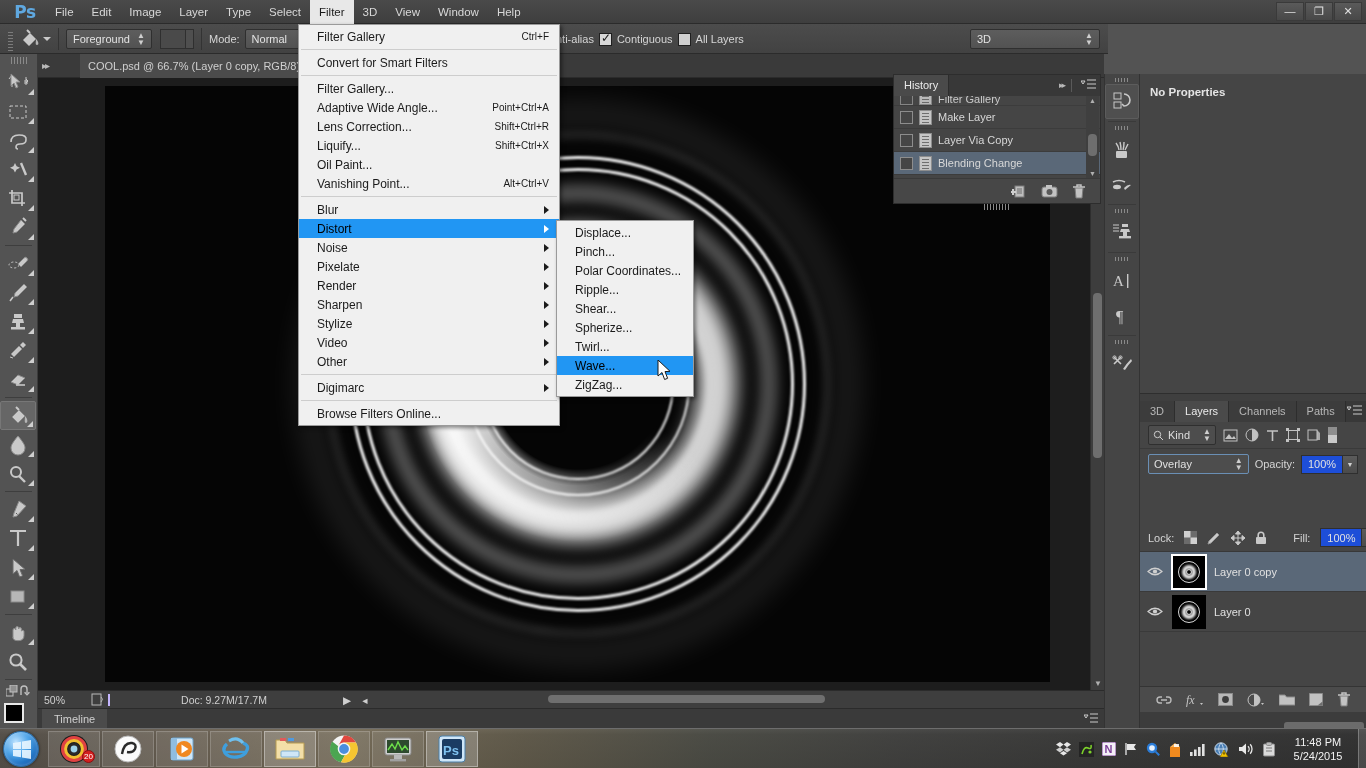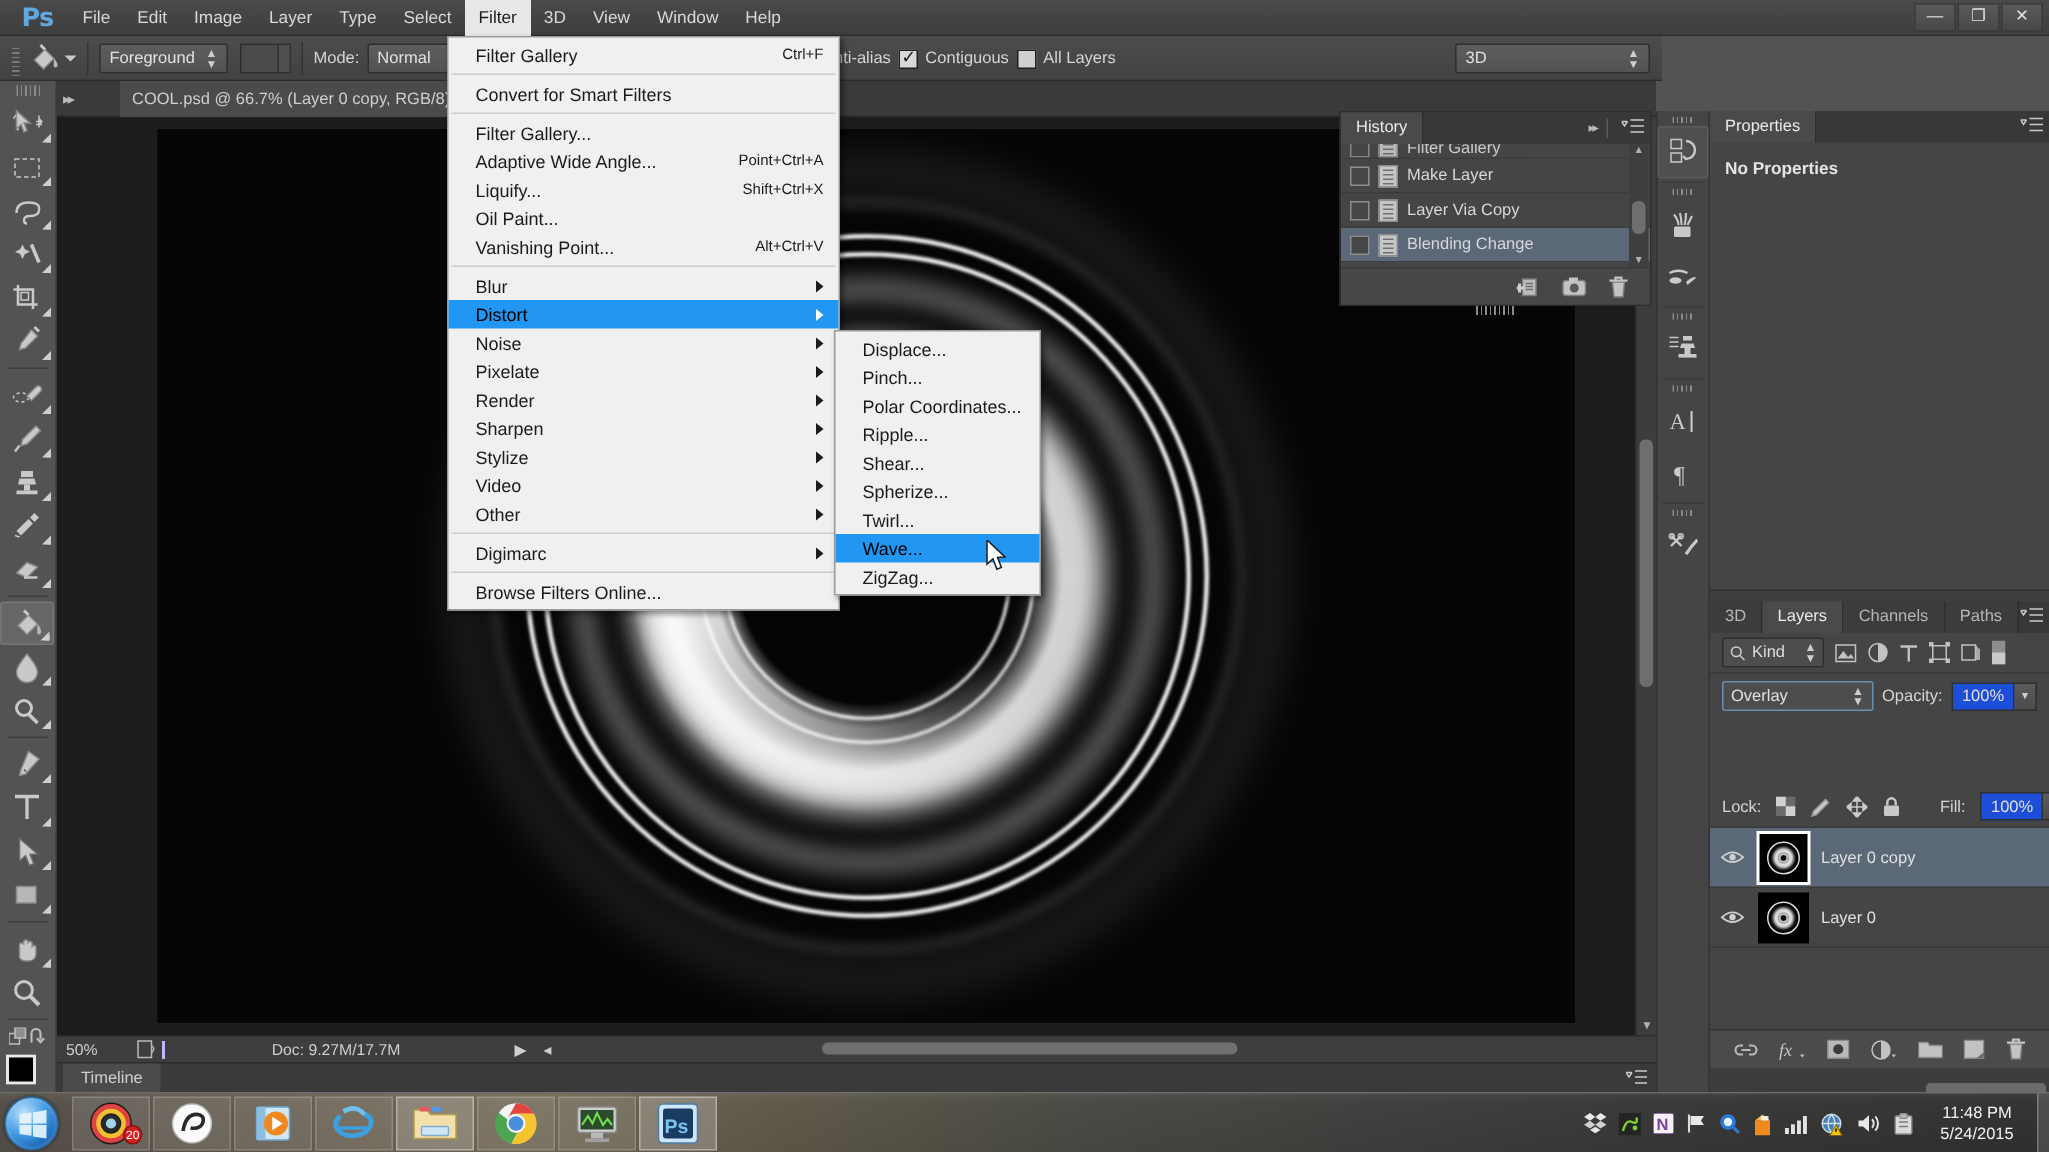--- a/index.html
+++ b/index.html
@@ -756,29 +756,20 @@
             <path d="M1 3h12M5 3V1h4v2" stroke="#c3c3c3" stroke-width="1.5" fill="none"></path>
           </svg>
       </span>
     </div>
     <div class="panel-bottom-grip"></div>
   </div>
 
   <div class="rightdock">
 
     <div class="props-panel">
-      <div class="panel-tabbar">
-        <div class="panel-tab on">Properties</div>
-        <span class="panel-menu">
-          <svg width="15" height="11" viewBox="0 0 15 11">
-              <path d="M0 2 l4 0 M0 2 l2 3 l2-3" fill="none" stroke="#cacaca"></path>
-              <path d="M6 1h9M6 5h9M6 9h9" stroke="#cacaca"></path>
-            </svg>
-        </span>
-      </div>
       <div class="props-body">No Properties</div>
       <div style="position:absolute; left:1190px; top:384px;"></div>
     </div>
 
     <div class="layers-panel">
       <div class="panel-tabbar" id="layers-tabs">
         <div class="panel-tab">3D</div>
           <div class="panel-tab on">Layers</div>
           <div class="panel-tab">Channels</div>
           <div class="panel-tab">Paths</div>
@@ -976,20 +967,24 @@
       </div>
       <div class="menu-sep"></div>
       <div class="menu-item">
         <span class="mlabel">Filter Gallery...</span>
       </div>
       <div class="menu-item">
         <span class="mlabel">Adaptive Wide Angle...</span>
         <span class="mkey">Point+Ctrl+A</span>
       </div>
       <div class="menu-item">
+        <span class="mlabel">Lens Correction...</span>
+        <span class="mkey">Shift+Ctrl+R</span>
+      </div>
+      <div class="menu-item">
         <span class="mlabel">Liquify...</span>
         <span class="mkey">Shift+Ctrl+X</span>
       </div>
       <div class="menu-item">
         <span class="mlabel">Oil Paint...</span>
       </div>
       <div class="menu-item">
         <span class="mlabel">Vanishing Point...</span>
         <span class="mkey">Alt+Ctrl+V</span>
       </div>

